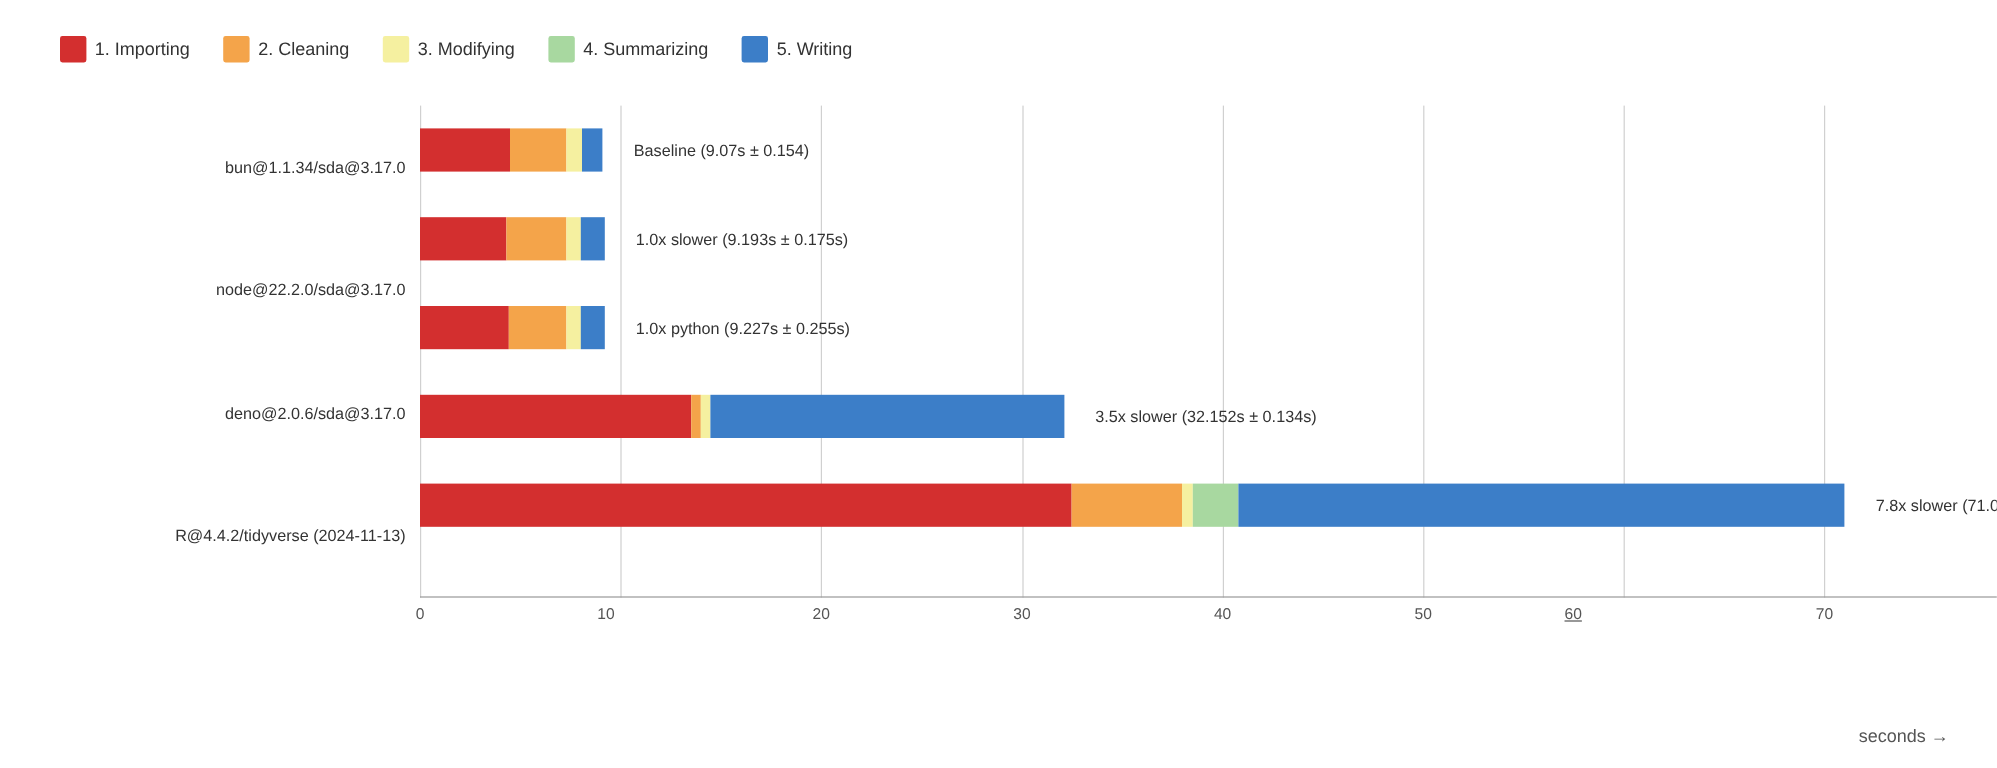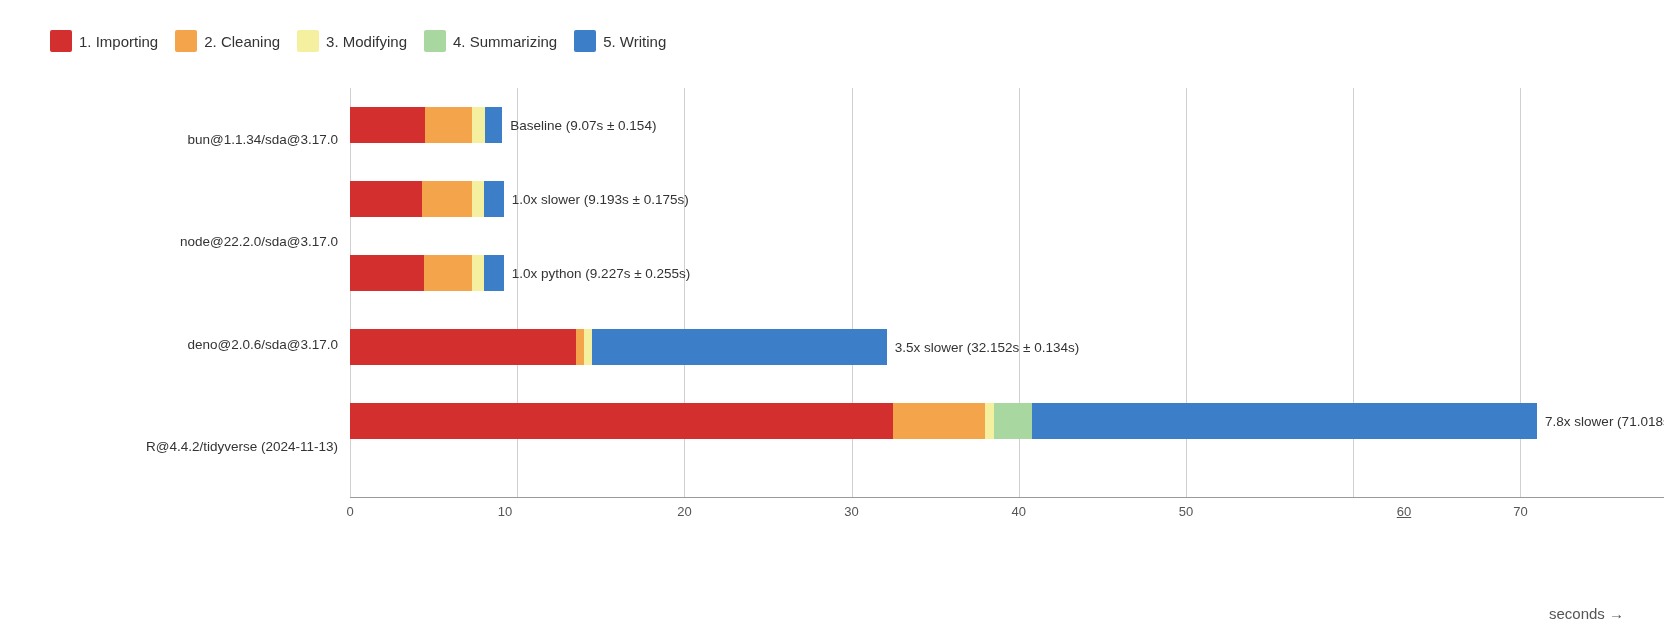--- a/index.html
+++ b/index.html
@@ -14,21 +14,21 @@
     .chart-container {
       width: 1664px;
       height: 640px;
       padding: 30px 40px 60px 40px;
       position: relative;
     }
     
     .legend {
       display: flex;
       align-items: center;
-      gap: 17px;
+      gap: 28px;
       margin-bottom: 36px;
       margin-left: 10px;
     }
     .legend-item {
       display: flex;
       align-items: center;
       gap: 7px;
       font-size: 15px;
       color: #333;
     }
@@ -106,21 +106,21 @@
       display: flex;
       height: 36px;
       flex-shrink: 0;
     }
     .bar-segment {
       height: 100%;
     }
     .bar-label {
       font-size: 13.5px;
       color: #333;
-      margin-left: 8px;
+      margin-left: 26px;
       white-space: nowrap;
     }
     .x-ticks {
       position: absolute;
       bottom: 0;
       left: 0;
       right: 0;
       height: 40px;
     }
     .x-tick {
@@ -250,20 +250,20 @@
           </div>
         </div>
 
       <div class="x-ticks" id="x-ticks">
           <span class="x-tick" style="left: 0px;">0</span>
           <span class="x-tick" style="left: 155px;">10</span>
           <span class="x-tick" style="left: 334.4px;">20</span>
           <span class="x-tick" style="left: 501.6px;">30</span>
           <span class="x-tick" style="left: 668.8px;">40</span>
           <span class="x-tick" style="left: 836px;">50</span>
-          <span class="x-tick" style="left: 1054px; text-decoration: underline;">60</span>
+          <span class="x-tick" style="left: 961px; text-decoration: underline;">60</span>
           <span class="x-tick" style="left: 1170.4px;">70</span>
         </div>
     </div>
   </div>
 
   <div class="seconds-label">seconds →</div>
 </div>
 
 </body></html>

